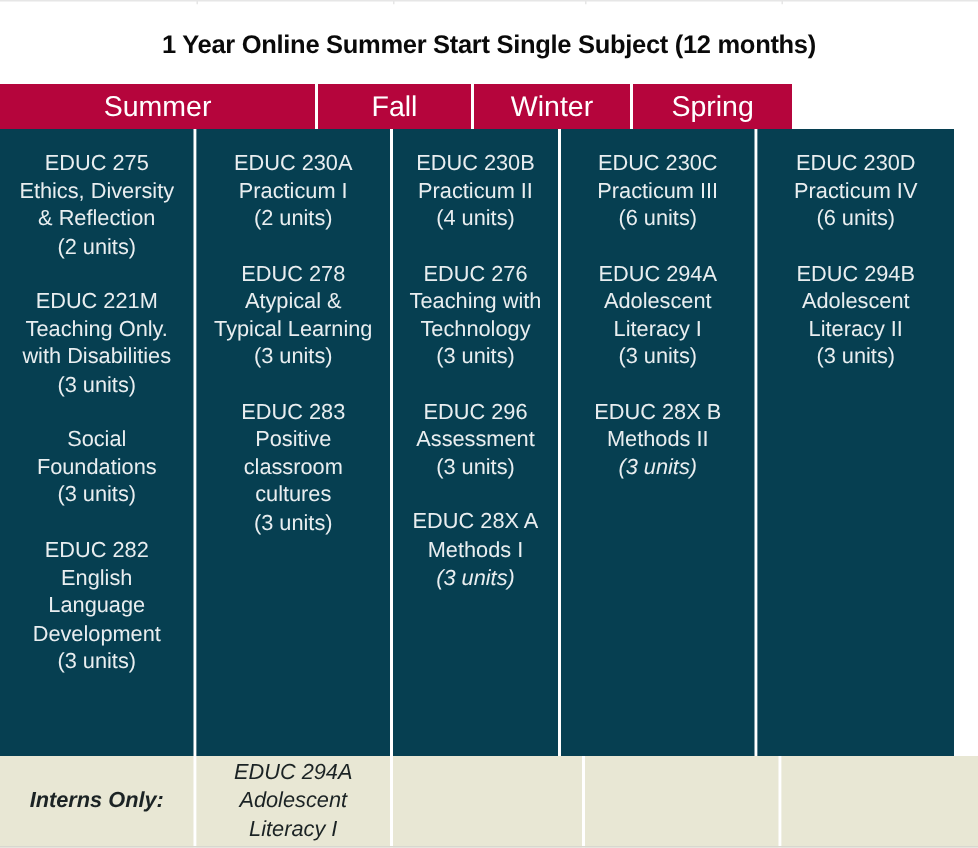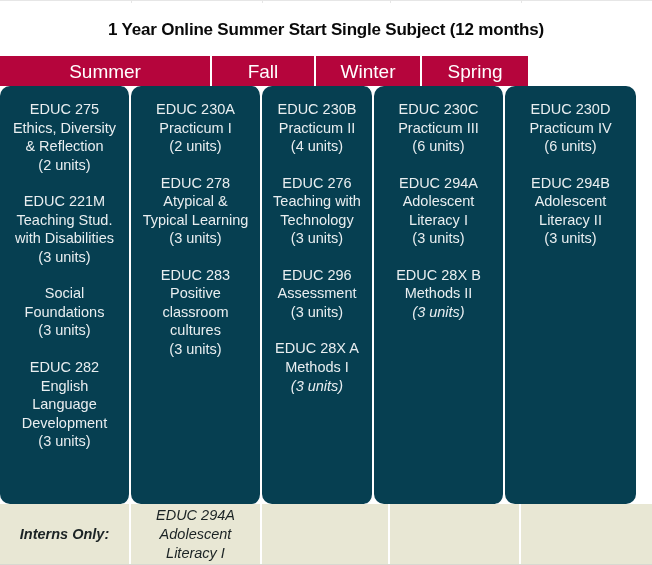--- a/index.html
+++ b/index.html
@@ -93,21 +93,20 @@
     display: flex;
     background: #ffffff;
   }
   .col {
     background: #063f51;
     box-sizing: border-box;
     border-right: 2px solid #ffffff;
     padding: 14px 6px 0 6px;
     height: 418px;
     overflow: hidden;
-    border-radius: 10px;
   }
   .col:last-child { border-right: none; }
   .col-s1 { width: 131px; }
   .col-s2 { width: 131px; }
   .col-f  { width: 112px; }
   .col-w  { width: 131px; }
   .col-sp { width: 131px; }
 
   .course {
     color: #e9eef0;
@@ -184,21 +183,21 @@
   <div class="body-row">
     <div class="col col-s1">
         <div class="course">
           <span class="ln">EDUC 275</span>
           <span class="ln">Ethics, Diversity</span>
           <span class="ln">&amp; Reflection</span>
           <span class="ln">(2 units)</span>
         </div>
         <div class="course">
           <span class="ln">EDUC 221M</span>
-          <span class="ln">Teaching Stud.</span>
+          <span class="ln">Teaching Only.</span>
           <span class="ln">with Disabilities</span>
           <span class="ln">(3 units)</span>
         </div>
         <div class="course">
           <span class="ln">Social</span>
           <span class="ln">Foundations</span>
           <span class="ln">(3 units)</span>
         </div>
         <div class="course">
           <span class="ln">EDUC 282</span>

